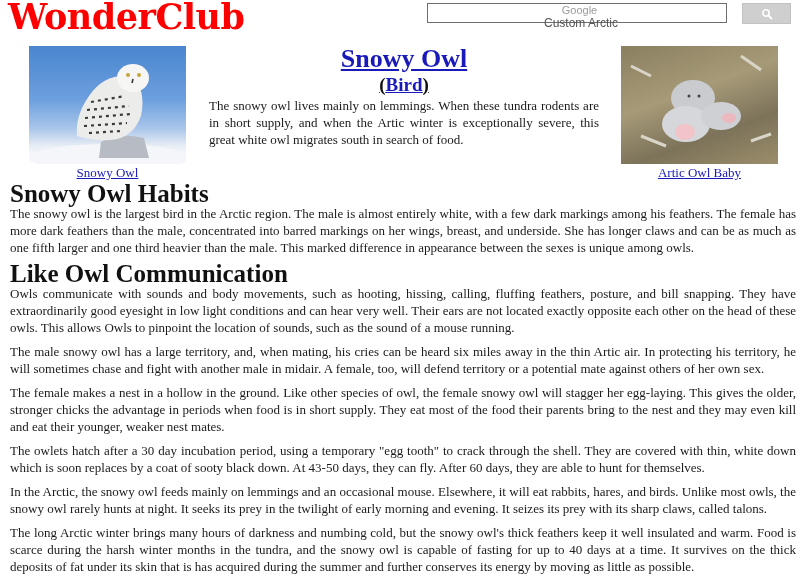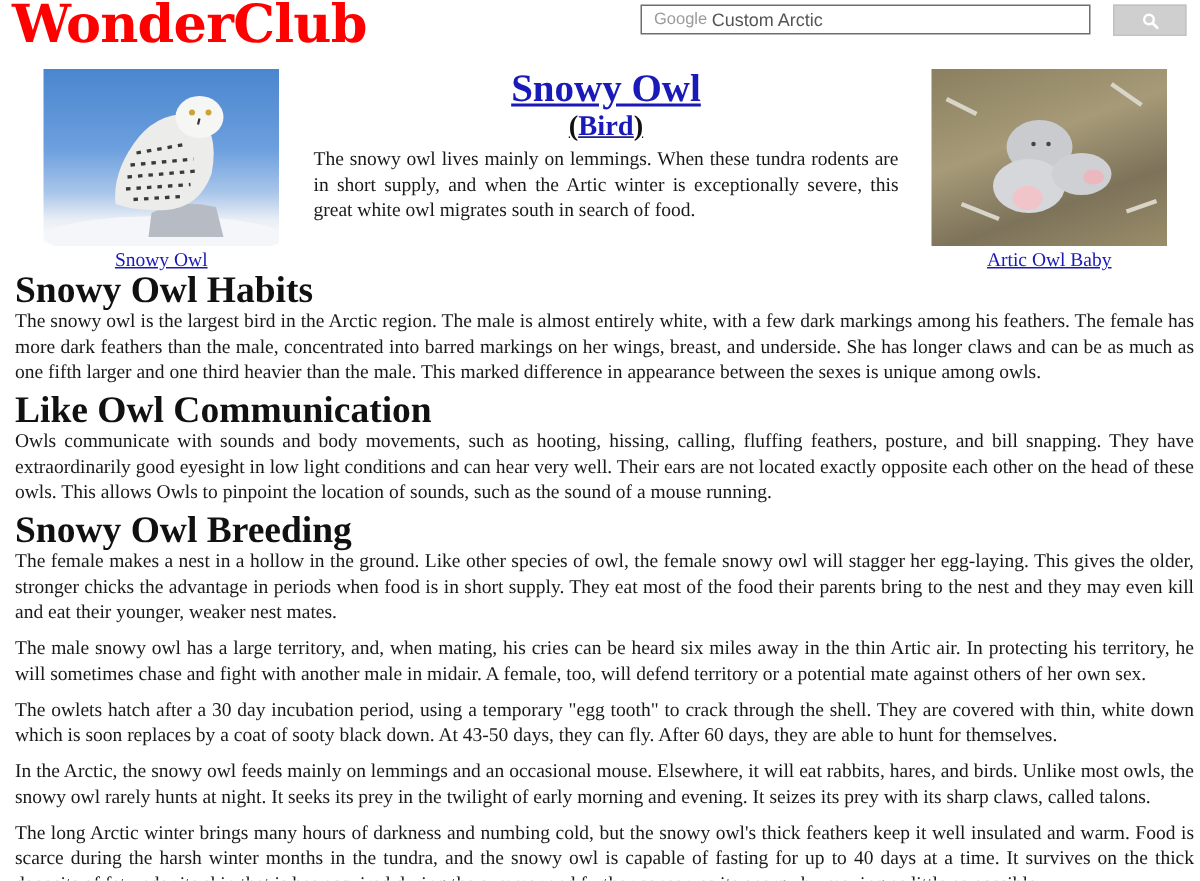--- a/index.html
+++ b/index.html
@@ -16,21 +16,21 @@
       font-weight: bold; font-size: 35px; color: #ff0000;
       letter-spacing: -0.5px;
     }
     .search-box {
       position: absolute; left: 427px; top: 3px;
       width: 300px; height: 20px;
       border: 1px solid #6e6e6e; background: #fff;
       box-sizing: border-box;
       font-family: "Liberation Sans", "DejaVu Sans", sans-serif;
       font-size: 12px; color: #555;
-      display: flex; align-items: center; padding-left: 8px;
+      display: flex; align-items: center; padding-left: 8px; flex-direction: column;
     }
     .search-box .google-word { color: #9b9b9b; font-size: 11px; margin-right: 3px; }
     .search-btn {
       position: absolute; left: 742px; top: 3px;
       width: 49px; height: 21px;
       background: #cfcfcf; border: 1px solid #c2c2c2; box-sizing: border-box;
       display: flex; align-items: center; justify-content: center;
     }
     .img-block { position: absolute; text-align: center; }
     .img-left { left: 29px; top: 46px; width: 157px; }
@@ -123,22 +123,21 @@
 <div class="content">
   <div class="sec">
     <h2>Snowy Owl Habits</h2>
     <p>The snowy owl is the largest bird in the Arctic region. The male is almost entirely white, with a few dark markings among his feathers. The female has more dark feathers than the male, concentrated into barred markings on her wings, breast, and underside. She has longer claws and can be as much as one fifth larger and one third heavier than the male. This marked difference in appearance between the sexes is unique among owls.</p>
   </div>
   <div class="sec">
     <h2>Like Owl Communication</h2>
     <p>Owls communicate with sounds and body movements, such as hooting, hissing, calling, fluffing feathers, posture, and bill snapping. They have extraordinarily good eyesight in low light conditions and can hear very well. Their ears are not located exactly opposite each other on the head of these owls. This allows Owls to pinpoint the location of sounds, such as the sound of a mouse running.</p>
   </div>
   <div class="sec">
-    <h2>Snowy Owl Breeding</h2>
+    <p>The male snowy owl has a large territory, and, when mating, his cries can be heard six miles away in the thin Artic air. In protecting his territory, he will sometimes chase and fight with another male in midair. A female, too, will defend territory or a potential mate against others of her own sex.</p>
     <p>The female makes a nest in a hollow in the ground. Like other species of owl, the female snowy owl will stagger her egg-laying. This gives the older, stronger chicks the advantage in periods when food is in short supply. They eat most of the food their parents bring to the nest and they may even kill and eat their younger, weaker nest mates.</p>
-    <p>The male snowy owl has a large territory, and, when mating, his cries can be heard six miles away in the thin Artic air. In protecting his territory, he will sometimes chase and fight with another male in midair. A female, too, will defend territory or a potential mate against others of her own sex.</p>
     <p>The owlets hatch after a 30 day incubation period, using a temporary "egg tooth" to crack through the shell. They are covered with thin, white down which is soon replaces by a coat of sooty black down. At 43-50 days, they can fly. After 60 days, they are able to hunt for themselves.</p>
   </div>
   <div class="sec">
     <p>In the Arctic, the snowy owl feeds mainly on lemmings and an occasional mouse. Elsewhere, it will eat rabbits, hares, and birds. Unlike most owls, the snowy owl rarely hunts at night. It seeks its prey in the twilight of early morning and evening. It seizes its prey with its sharp claws, called talons.</p>
     <p>The long Arctic winter brings many hours of darkness and numbing cold, but the snowy owl's thick feathers keep it well insulated and warm. Food is scarce during the harsh winter months in the tundra, and the snowy owl is capable of fasting for up to 40 days at a time. It survives on the thick deposits of fat under its skin that is has acquired during the summer and further conserves its energy by moving as little as possible.</p>
   </div>
 </div>
 
 </body></html>

